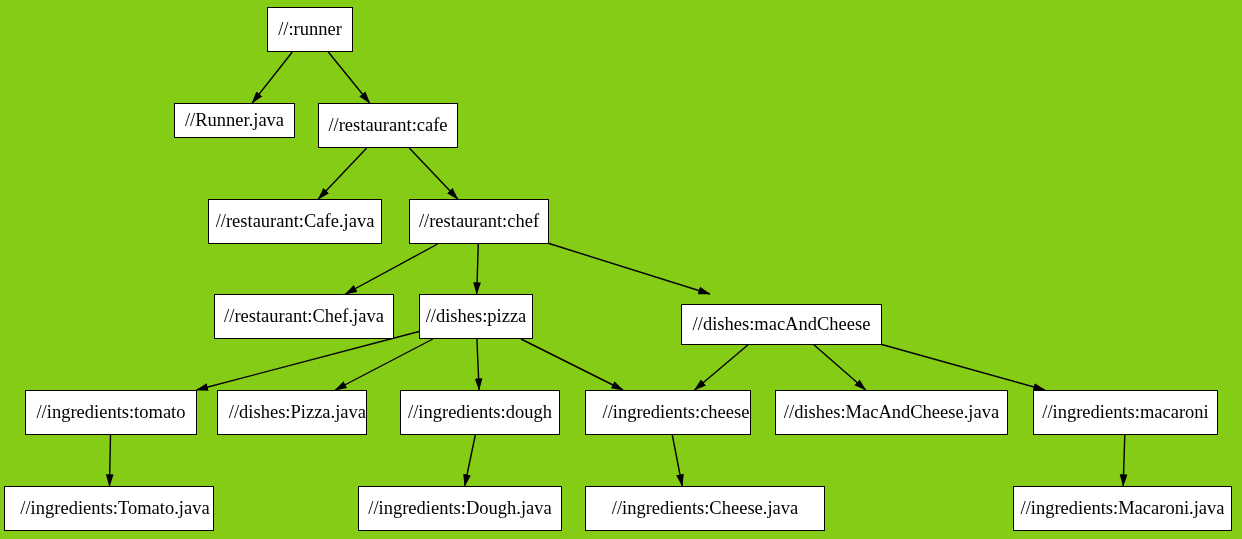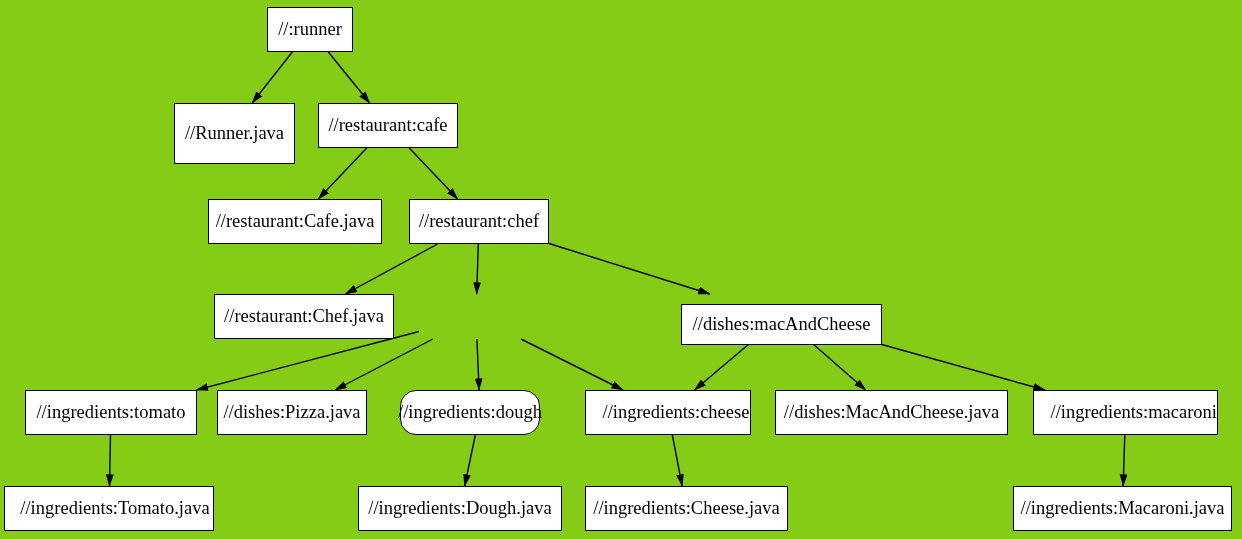--- a/index.html
+++ b/index.html
@@ -69,61 +69,64 @@
       <line x1="862.1" y1="339.0" x2="1044.9" y2="390.0" class="edge-line" marker-end="url(#arrowhead)"></line>
       <line x1="110.5" y1="435.0" x2="109.5" y2="486.0" class="edge-line" marker-end="url(#arrowhead)"></line>
       <line x1="475.3" y1="435.0" x2="464.7" y2="486.0" class="edge-line" marker-end="url(#arrowhead)"></line>
       <line x1="672.3" y1="435.0" x2="682.2" y2="486.0" class="edge-line" marker-end="url(#arrowhead)"></line>
       <line x1="1124.8" y1="435.0" x2="1123.2" y2="486.0" class="edge-line" marker-end="url(#arrowhead)"></line>
     </svg>
 
 <div class="node" style="left: 267px; top: 7px; width: 86px; height: 45px;">
       <span>//:runner</span>
     </div>
-    <div class="node" style="left: 174px; top: 103px; width: 121px; height: 61px; text-align: center;">
+    <div class="node" style="left: 174px; top: 103px; width: 121px; height: 35px; text-align: center;">
       <span>//Runner.java</span>
     </div>
     <div class="node" style="left: 318px; top: 103px; width: 140px; height: 45px;">
       <span>//restaurant:cafe</span>
     </div>
     <div class="node" style="left: 208px; top: 199px; width: 174px; height: 45px;">
       <span>//restaurant:Cafe.java</span>
     </div>
     <div class="node" style="left: 409px; top: 199px; width: 140px; height: 45px;">
       <span>//restaurant:chef</span>
     </div>
     <div class="node" style="left: 214px; top: 294px; width: 180px; height: 45px;">
       <span>//restaurant:Chef.java</span>
     </div>
+    <div class="node" style="left: 419px; top: 294px; width: 114px; height: 45px;">
+      <span>//dishes:pizza</span>
+    </div>
     <div class="node" style="left: 681px; top: 304px; width: 201px; height: 41px; justify-content: center;">
       <span>//dishes:macAndCheese</span>
     </div>
     <div class="node" style="left: 25px; top: 390px; width: 172px; height: 45px;">
       <span>//ingredients:tomato</span>
     </div>
-    <div class="node" style="left: 217px; top: 390px; width: 150px; height: 45px;">
+    <div class="node" style="left: 217px; top: 390px; width: 150px; height: 45px; justify-content: flex-end;">
       <span>//dishes:Pizza.java</span>
     </div>
-    <div class="node" style="left: 400px; top: 390px; width: 140px; height: 45px; border-radius: 16px;">
+    <div class="node" style="left: 400px; top: 390px; width: 160px; height: 45px;">
       <span>//ingredients:dough</span>
     </div>
     <div class="node" style="left: 585px; top: 390px; width: 166px; height: 45px; padding-left: 16px;">
       <span>//ingredients:cheese</span>
     </div>
     <div class="node" style="left: 775px; top: 390px; width: 233px; height: 45px;">
       <span>//dishes:MacAndCheese.java</span>
     </div>
-    <div class="node" style="left: 1033px; top: 390px; width: 185px; height: 45px; justify-content: flex-end;">
+    <div class="node" style="left: 1033px; top: 390px; width: 185px; height: 45px;">
       <span>//ingredients:macaroni</span>
     </div>
     <div class="node" style="left: 4px; top: 486px; width: 210px; height: 45px; padding-left: 12px;">
       <span>//ingredients:Tomato.java</span>
     </div>
     <div class="node" style="left: 358px; top: 486px; width: 204px; height: 45px;">
       <span>//ingredients:Dough.java</span>
     </div>
-    <div class="node" style="left: 585px; top: 486px; width: 203px; height: 45px;">
+    <div class="node" style="left: 585px; top: 486px; width: 240px; height: 45px;">
       <span>//ingredients:Cheese.java</span>
     </div>
     <div class="node" style="left: 1013px; top: 486px; width: 219px; height: 45px;">
       <span>//ingredients:Macaroni.java</span>
     </div>
   </div>
 
 </body></html>

